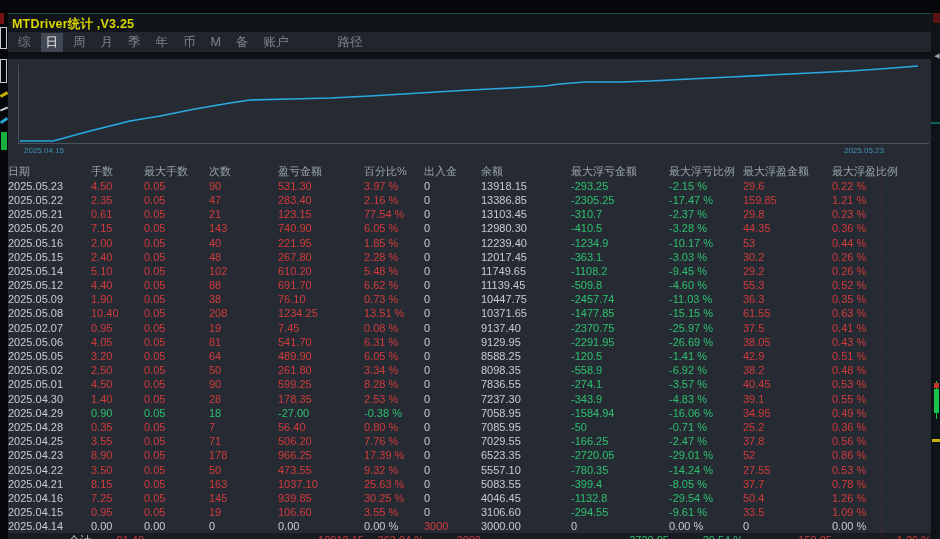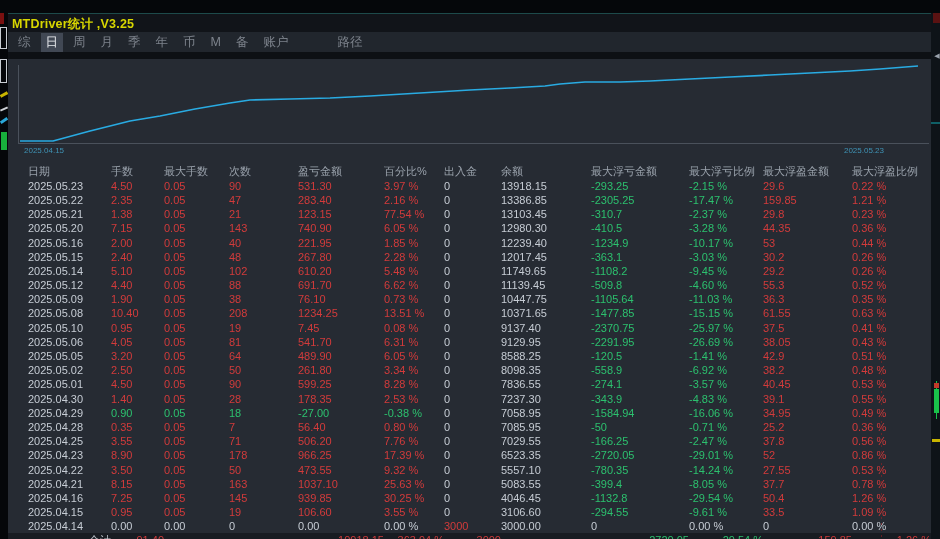--- a/index.html
+++ b/index.html
@@ -13,21 +13,21 @@
               padding:2px 0 0 4px; letter-spacing:.2px; }
   .tabbar { height:20px; background:#21262d; display:flex; align-items:center;
             color:#7d838c; font-size:12.5px; }
   .tab { padding:1px 5px; margin-left:5px; }
   .tab.selected { background:#414854; color:#e9ebee; }
   .path-label { margin-left:40px; padding:16px 4px; }
   .darkband { height:7px; background:#0d1014; }
   .chart { height:98px; position:relative; }
   .chart svg { position:absolute; left:0; top:0; }
   .chart-gap { height:6px; }
-  .thead, .trow { display:grid; padding-left:20px; font-size:11px; white-space:nowrap;
+  .thead, .trow { display:grid; padding-left:0; font-size:11px; white-space:nowrap;
     grid-template-columns:83px 53px 65px 69px 86px 60px 57px 90px 98px 74px 89px auto; }
   .thead { height:16px; line-height:16px; color:#99a1ab; }
   .trow { height:14.2px; line-height:14.2px; }
   .trow.total { height:15.5px; line-height:15.5px; background:#181c22;text-align:right; }
   .c-n { color:#c6ccd4; } .c-p { color:#d23b3b; } .c-l { color:#2cc06e; } .c-h { color:#b7bdc5; }
   .box-art { border:1px solid #c8cdd3; background:transparent; }
   .arrow-icon { position:absolute; left:933px; top:38px; width:8px; height:10px; color:#9aa2ac;
                 font-size:7px; line-height:10px; text-align:center; }
   .red-dots { position:absolute; left:881px; top:168px; width:1px; height:360px; opacity:.55;
               background:repeating-linear-gradient(to bottom,#a02020 0 2px,transparent 2px 6px); }
@@ -134,21 +134,21 @@
           <span class="c-p">2.16 %</span>
           <span class="c-n">0</span>
           <span class="c-n">13386.85</span>
           <span class="c-l">-2305.25</span>
           <span class="c-l">-17.47 %</span>
           <span class="c-p">159.85</span>
           <span class="c-p">1.21 %</span>
         </div>
         <div class="trow">
           <span class="c-n">2025.05.21</span>
-          <span class="c-p">1.38</span>
+          <span class="c-p">0.61</span>
           <span class="c-p">0.05</span>
           <span class="c-p">21</span>
           <span class="c-p">123.15</span>
           <span class="c-p">77.54 %</span>
           <span class="c-n">0</span>
           <span class="c-n">13103.45</span>
           <span class="c-l">-310.7</span>
           <span class="c-l">-2.37 %</span>
           <span class="c-p">29.8</span>
           <span class="c-p">0.23 %</span>
@@ -225,41 +225,41 @@
         </div>
         <div class="trow">
           <span class="c-n">2025.05.09</span>
           <span class="c-p">1.90</span>
           <span class="c-p">0.05</span>
           <span class="c-p">38</span>
           <span class="c-p">76.10</span>
           <span class="c-p">0.73 %</span>
           <span class="c-n">0</span>
           <span class="c-n">10447.75</span>
-          <span class="c-l">-1105.64</span>
+          <span class="c-l">-2457.74</span>
           <span class="c-l">-11.03 %</span>
           <span class="c-p">36.3</span>
           <span class="c-p">0.35 %</span>
         </div>
         <div class="trow">
           <span class="c-n">2025.05.08</span>
           <span class="c-p">10.40</span>
           <span class="c-p">0.05</span>
           <span class="c-p">208</span>
           <span class="c-p">1234.25</span>
           <span class="c-p">13.51 %</span>
           <span class="c-n">0</span>
           <span class="c-n">10371.65</span>
           <span class="c-l">-1477.85</span>
           <span class="c-l">-15.15 %</span>
           <span class="c-p">61.55</span>
           <span class="c-p">0.63 %</span>
         </div>
         <div class="trow">
-          <span class="c-n">2025.05.10</span>
+          <span class="c-n">2025.02.07</span>
           <span class="c-p">0.95</span>
           <span class="c-p">0.05</span>
           <span class="c-p">19</span>
           <span class="c-p">7.45</span>
           <span class="c-p">0.08 %</span>
           <span class="c-n">0</span>
           <span class="c-n">9137.40</span>
           <span class="c-l">-2370.75</span>
           <span class="c-l">-25.97 %</span>
           <span class="c-p">37.5</span>

